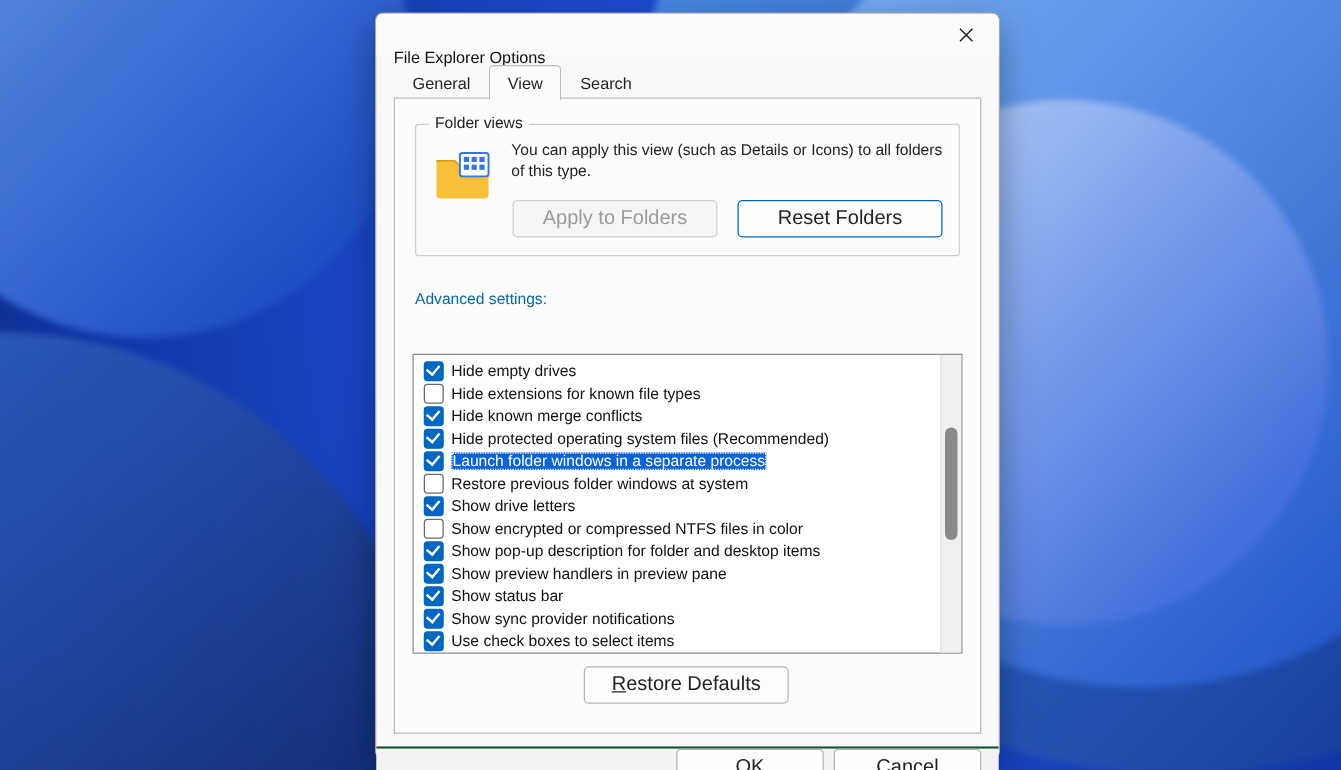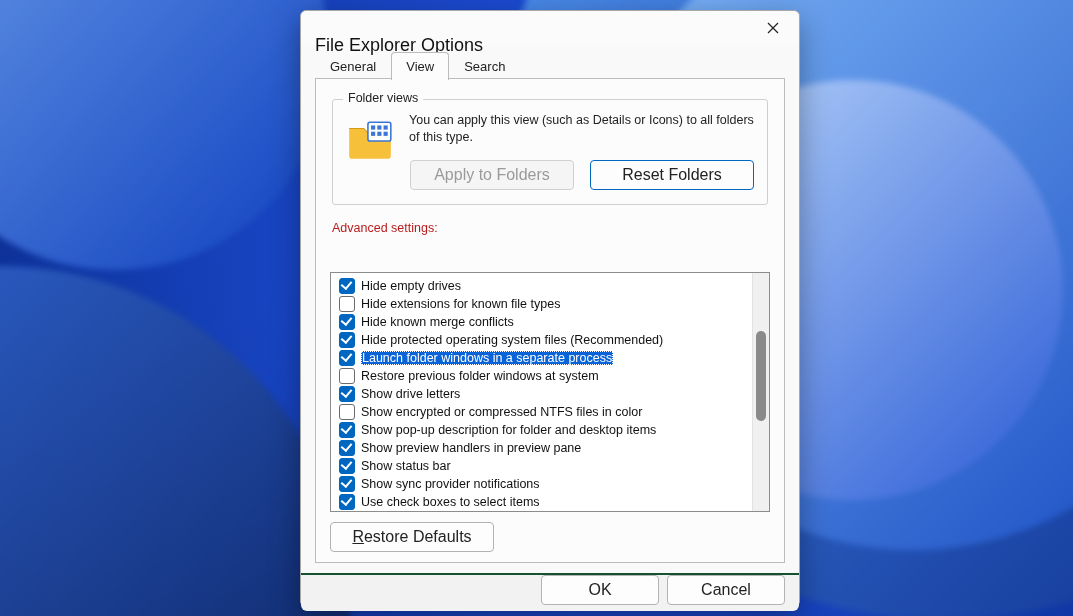--- a/index.html
+++ b/index.html
@@ -47,21 +47,21 @@
   }
   .titlebar {
     height: 34px;
     display: flex;
     align-items: center;
     padding: 0 6px 0 14px;
     background: #fbfbfb;
     border-top-left-radius: 6px;
     border-top-right-radius: 6px;
   }
-  .title { font-size: 18px; color: #111; margin-top: 34px; }
+  .title { font-size: 13px; color: #111; margin-top: 34px; }
   .close {
     margin-left: auto;
     width: 40px;
     height: 28px;
     display: flex;
     align-items: center;
     justify-content: center;
     border-radius: 3px;
     font-size: 14px;
   }
@@ -157,21 +157,21 @@
     color: #222;
     display: inline-flex;
     align-items: center;
     justify-content: center;
     padding: 0 12px;
   }
   .btn.default-btn { border: 1px solid #0067c0; }
   .btn.disabled { color: #9a9a9a; border-color: #d0d0d0; background: #f5f5f5; }
   .btn .ul { text-decoration: underline; }
 
-  .adv-label { margin: 6px 0 4px 2px; color: #b91c1c; }
+  .adv-label { margin: 17px 0 4px 2px; color: #0369a1; }
 
   .listwrap {
     display: flex;
     border: 1px solid #8c8c8c;
     background: #ffffff;
     height: 238px;
     margin-top: 33px;
   }
   .listbox {
     flex: 1 1 auto;
@@ -227,22 +227,22 @@
   .item.selected .item-label {
     background: #0a64d8;
     color: #ffffff;
     outline: 1px dotted #fff;
     outline-offset: -1px;
     padding: 0 1px;
   }
 
   .restore-row {
     display: flex;
-    justify-content: flex-start;
-    margin: 10px 2px 0 0;
+    justify-content: center;
+    margin: 10px 2px 13px 0;
   }
   .restore-row .btn { min-width: 138px; }
 
   .footer {
     height: 44px;
     display: flex;
     align-items: center;
     justify-content: flex-end;
     gap: 8px;
     padding: 0 14px 6px 14px;

